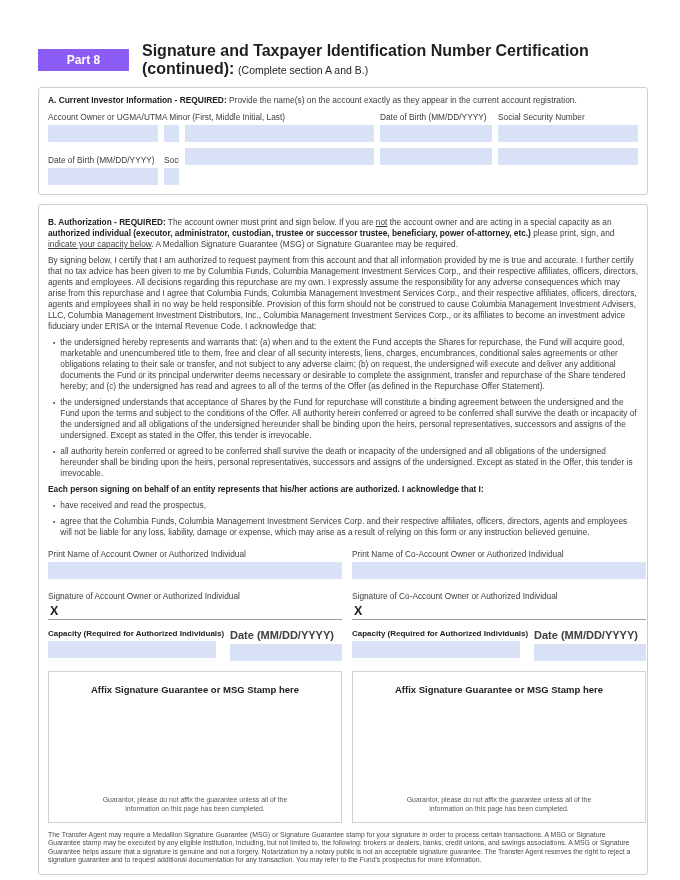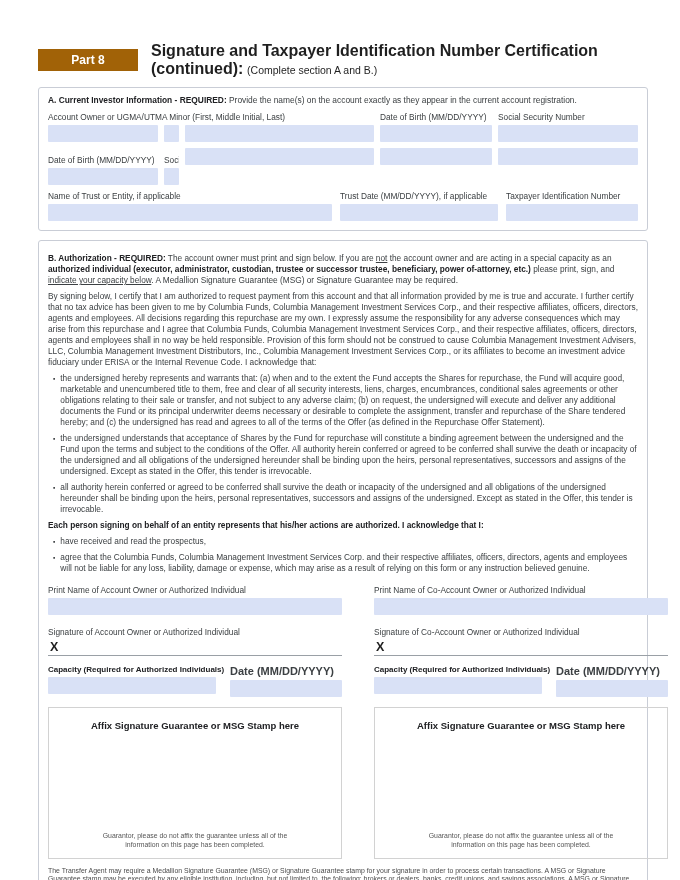--- a/index.html
+++ b/index.html
@@ -8,22 +8,22 @@
     width: 680px; height: 880px;
     font-family: "Liberation Sans", "DejaVu Sans", sans-serif;
     color: #3c4043;
     position: relative;
   }
   .page { width:680px; height:880px; padding:42px 32px 0 38px; }
 
   
   .hdr { display:flex; align-items:center; gap:13px; }
   .part-badge {
-    background:#a16207; color:#ffffff; font-weight:bold; font-size:12px;
-    padding:4px 0; width:100px; text-align:center; flex:0 0 auto;
+    background:#8b5cf6; color:#ffffff; font-weight:bold; font-size:12px;
+    padding:4px 0; width:91px; text-align:center; flex:0 0 auto;
   }
   .hdr-text { font-size:13px; }
   .title { font-weight:bold; color:#1f1f1f; font-size:16px; }
   .note { font-size:10.5px; color:#1f1f1f; }
 
   
   .box {
     border:1px solid #c9cdd6; border-radius:3px;
     padding:7px 9px 9px 9px; margin-top:9px;
   }
@@ -42,21 +42,21 @@
     height:17px; width:100%; background:#d9e1f6; border:0; border-radius:1px;
     font-family:inherit; font-size:9px; color:#202124; padding:0 4px;
   }
 
   .para { font-size:8.3px; line-height:11px; margin-top:5px; }
   .bullet { display:flex; gap:5px; margin:5px 0 0 5px; font-size:8.3px; line-height:11px; }
   .bullet .mark { font-size:6.5px; line-height:11px; flex:0 0 auto; }
   .bullet .btxt { flex:1; }
 
   
-  .sig-grid { display:grid; grid-template-columns:1fr 1fr; column-gap:32px; margin-top:9px; }
+  .sig-grid { display:grid; grid-template-columns:1fr 1fr; column-gap:10px; margin-top:9px; }
   .field-label { font-size:8.3px; color:#3c4043; margin-top:2px; }
   .print-input { margin-top:3px; }
   .sig-label { margin-top:12px; }
   .x-line {
     border-bottom:1.4px solid #9aa0a6; font-weight:bold; font-size:12.5px; color:#1f1f1f;
     padding:1px 0 1px 2px; margin-top:2px;
   }
   .cap-row { display:grid; grid-template-columns:168px 112px; column-gap:14px; margin-top:9px; }
   .cap-label { font-size:8px; font-weight:bold; color:#202124; white-space:nowrap; }
   .date-label { font-size:11px; color:#3c4043; white-space:nowrap;font-weight:bold; }
@@ -101,28 +101,20 @@
     <div class="a-row names">
       <div class="lbl">Date of Birth (MM/DD/YYYY)</div>
       <div class="lbl">Social Security Number</div>
       <input class="field" style="">
       <input class="field" style="">
       <input class="field" style="">
       <input class="field" style="">
       <input class="field" style="">
     </div>
 
-    <div class="a-row trust">
-      <div class="lbl">Name of Trust or Entity, if applicable</div>
-      <div class="lbl">Trust Date (MM/DD/YYYY), if applicable</div>
-      <div class="lbl">Taxpayer Identification Number</div>
-      <input class="field" style="">
-      <input class="field" style="">
-      <input class="field" style="">
-    </div>
   </div>
 
   <div class="box">
     <p class="para"><span class="b">B. Authorization - REQUIRED:</span><span> The account owner must print and sign below. If you are </span><span class="u">not</span><span> the account owner and are acting in a special capacity as an </span><span class="b">authorized individual (executor, administrator, custodian, trustee or successor trustee, beneficiary, power of-attorney, etc.)</span><span> please print, sign, and </span><span class="u">indicate your capacity below</span><span>. A Medallion Signature Guarantee (MSG) or Signature Guarantee may be required.</span></p>
 
     <p class="para">By signing below, I certify that I am authorized to request payment from this account and that all information provided by me is true and accurate. I further certify that no tax advice has been given to me by Columbia Funds, Columbia Management Investment Services Corp., and their respective affiliates, officers, directors, agents and employees. All decisions regarding this repurchase are my own. I expressly assume the responsibility for any adverse consequences which may arise from this repurchase and I agree that Columbia Funds, Columbia Management Investment Services Corp., and their respective affiliates, officers, directors, agents and employees shall in no way be held responsible. Provision of this form should not be construed to cause Columbia Management Investment Advisers, LLC, Columbia Management Investment Distributors, Inc., Columbia Management Investment Services Corp., or its affiliates to become an investment advice fiduciary under ERISA or the Internal Revenue Code. I acknowledge that:</p>
 
     <div class="bullet">
       <span class="mark">▪</span>
       <span class="btxt">the undersigned hereby represents and warrants that: (a) when and to the extent the Fund accepts the Shares for repurchase, the Fund will acquire good, marketable and unencumbered title to them, free and clear of all security interests, liens, charges, encumbrances, conditional sales agreements or other obligations relating to their sale or transfer, and not subject to any adverse claim; (b) on request, the undersigned will execute and deliver any additional documents the Fund or its principal underwriter deems necessary or desirable to complete the assignment, transfer and repurchase of the Share tendered hereby; and (c) the undersigned has read and agrees to all of the terms of the Offer (as defined in the Repurchase Offer Statement).</span>

